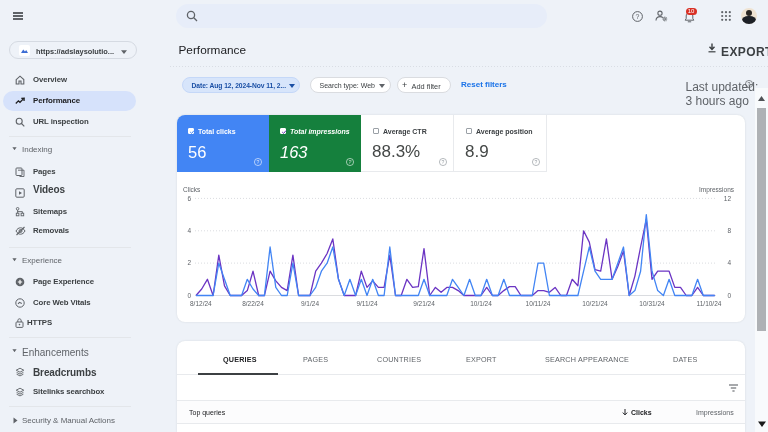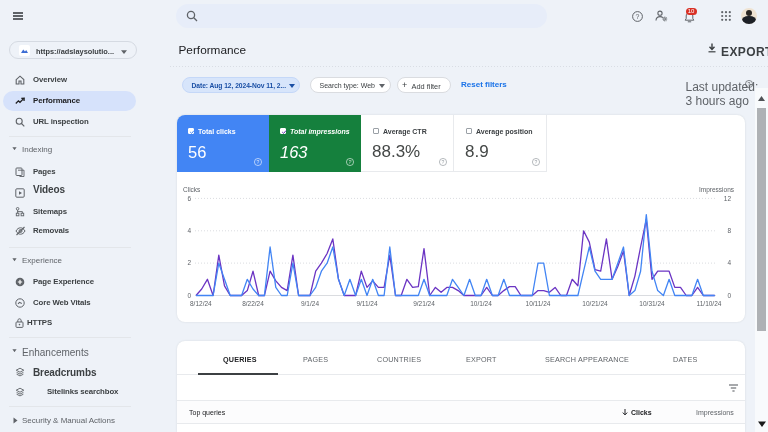--- a/index.html
+++ b/index.html
@@ -191,21 +191,21 @@
         </svg>
       </div>
 <div class="abs" style="left:33px;top:335.4px;font-size:10px;font-weight:bold;color:#3c4043;letter-spacing:-0.1px;">Breadcrumbs</div>
 <div class="abs" style="left:15px;top:355.0px;width:11px;height:10px;">
         <svg width="10" height="10" viewBox="0 0 10 10">
           <path d="M1.2 3.2 L5 1.2 L8.8 3.2 L5 5.2 Z" fill="none" stroke="#5f6368" stroke-width="0.9"></path>
           <path d="M1.6 5.4 L5 7.1 L8.4 5.4" fill="none" stroke="#5f6368" stroke-width="0.9"></path>
           <path d="M1.6 7.2 L5 8.9 L8.4 7.2" fill="none" stroke="#5f6368" stroke-width="0.9"></path>
         </svg>
       </div>
-<div class="abs" style="left:33px;top:355.4px;font-size:7.8px;font-weight:bold;color:#3c4043;letter-spacing:-0.1px;margin-left:14px;">Sitelinks searchbox</div>
+<div class="abs" style="left:33px;top:355.4px;font-size:7.8px;font-weight:bold;color:#3c4043;letter-spacing:-0.1px;">Sitelinks searchbox</div>
 <div class="abs" style="left:9px;top:374.4px;width:122px;height:1px;background:#e3e6ea;"></div>
 <div class="abs" style="left:13px;top:385.3px;">
         <svg width="5" height="7" viewBox="0 0 5 7">
           <path d="M0.5 0.5 L4.5 3.5 L0.5 6.5 Z" fill="#5f6368"></path>
         </svg>
       </div>
 <div class="abs" style="left:22px;top:384.4px;font-size:8px;color:#5f6368;text-align:right;">Security &amp; Manual Actions</div>
 </div>
 </div>
 

